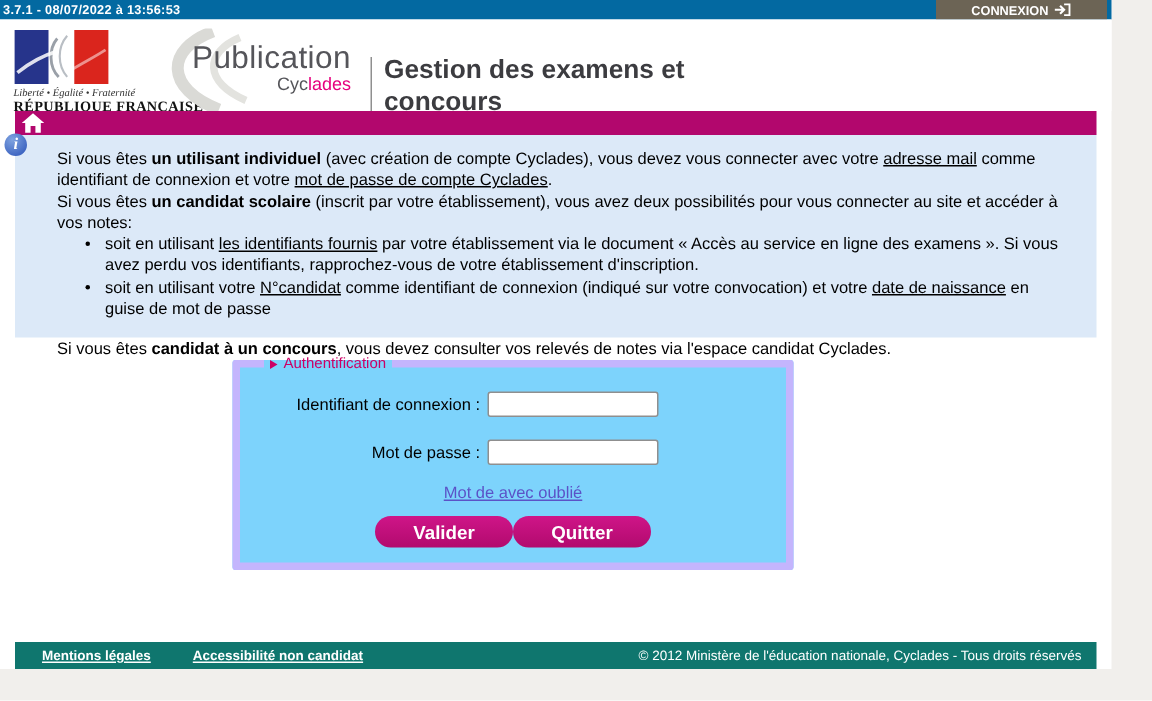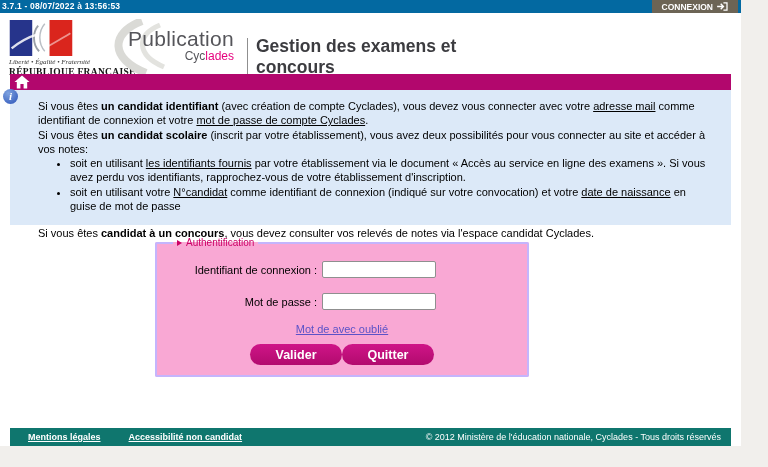--- a/index.html
+++ b/index.html
@@ -15,21 +15,21 @@
   .topbar {
     position:absolute; top:0; left:0; width:741px; height:13px; background:#0369a1;
   }
   .version-text {
     position:absolute; left:2px; top:0; height:13px; line-height:13px;
     color:#fff; font-size:8.5px; font-weight:bold; letter-spacing:0.2px;
   }
   .connexion-btn {
     position:absolute; right:3px; top:0; height:13px;
     background:#6c6455; color:#fff; font-size:8.5px; font-weight:bold;
-    display:flex; align-items:center; gap:4px; padding:0 10px; cursor:pointer;
+    display:flex; align-items:center; gap:4px; padding:0 24px; cursor:pointer;
   }
   .connexion-btn svg { display:block; }
   
   .header { position:absolute; top:13px; left:0; width:741px; height:61px; background:#fff; }
   .marianne { position:absolute; left:9px; top:7px; width:112px; }
   .marianne svg { display:block; }
   .motto {
     font-family:"Liberation Serif", serif; font-style:italic;
     font-size:7px; color:#333; margin-top:2px; white-space:nowrap;
   }
@@ -68,21 +68,21 @@
   .bluebox p { margin:0; }
   .p1 { margin-bottom:13px; }
   .p2 { margin-bottom:3px; }
   .bluebox ul { margin:0 0 13px 0; padding-left:32px; }
   .bluebox li { margin:0; }
   .seg-b { font-weight:bold; }
   .seg-u { text-decoration:underline; }
   
   .auth-fieldset {
     position:absolute; left:155px; top:237px; width:374px;
-    border:2px solid #c4b5fd; border-radius:2px; background:#f9a8d4;
+    border:5px solid #c4b5fd; border-radius:2px; background:#7dd3fc;
     padding:4px 10px 10px 10px;
   }
   .auth-legend {
     color:#cc0066; font-size:10px; padding:0 4px; margin-left:6px;
     display:flex; align-items:center; gap:4px;
   }
   .legend-arrow {
     width:0; height:0; border-left:5px solid #cc0066;
     border-top:3.5px solid transparent; border-bottom:3.5px solid transparent;
     display:inline-block;
@@ -172,21 +172,21 @@
         <svg width="16" height="14" viewBox="0 0 16 14">
           <path d="M8 0.5 L15.5 7 H13.2 V13.5 H9.6 V9 H6.4 V13.5 H2.8 V7 H0.5 Z" fill="#ffffff"></path>
         </svg>
       </span>
     </span>
   </div>
 
   <div class="info-badge">i</div>
 
   <div class="bluebox">
-    <p class="p1"><span>Si vous êtes </span><span class="seg-b">un candidat identifiant</span><span> (avec création de compte Cyclades), vous devez vous connecter avec votre </span><span class="seg-u">adresse mail</span><span> comme identifiant de connexion et votre </span><span class="seg-u">mot de passe de compte Cyclades</span><span>.</span></p>
+    <p class="p1"><span>Si vous êtes </span><span class="seg-b">un utilisant individuel</span><span> (avec création de compte Cyclades), vous devez vous connecter avec votre </span><span class="seg-u">adresse mail</span><span> comme identifiant de connexion et votre </span><span class="seg-u">mot de passe de compte Cyclades</span><span>.</span></p>
     <p class="p2"><span>Si vous êtes </span><span class="seg-b">un candidat scolaire</span><span> (inscrit par votre établissement), vous avez deux possibilités pour vous connecter au site et accéder à vos notes:</span></p>
     <ul>
       <li><span>soit en utilisant </span><span class="seg-u">les identifiants fournis</span><span> par votre établissement via le document « Accès au service en ligne des examens ». Si vous avez perdu vos identifiants, rapprochez-vous de votre établissement d'inscription.</span></li>
       <li><span>soit en utilisant votre </span><span class="seg-u">N°candidat</span><span> comme identifiant de connexion (indiqué sur votre convocation) et votre </span><span class="seg-u">date de naissance</span><span> en guise de mot de passe</span></li>
     </ul>
     <p class="p3"><span>Si vous êtes </span><span class="seg-b">candidat à un concours</span><span>, vous devez consulter vos relevés de notes via l'espace candidat Cyclades.</span></p>
   </div>
 
   <fieldset class="auth-fieldset">
     <legend class="auth-legend">

